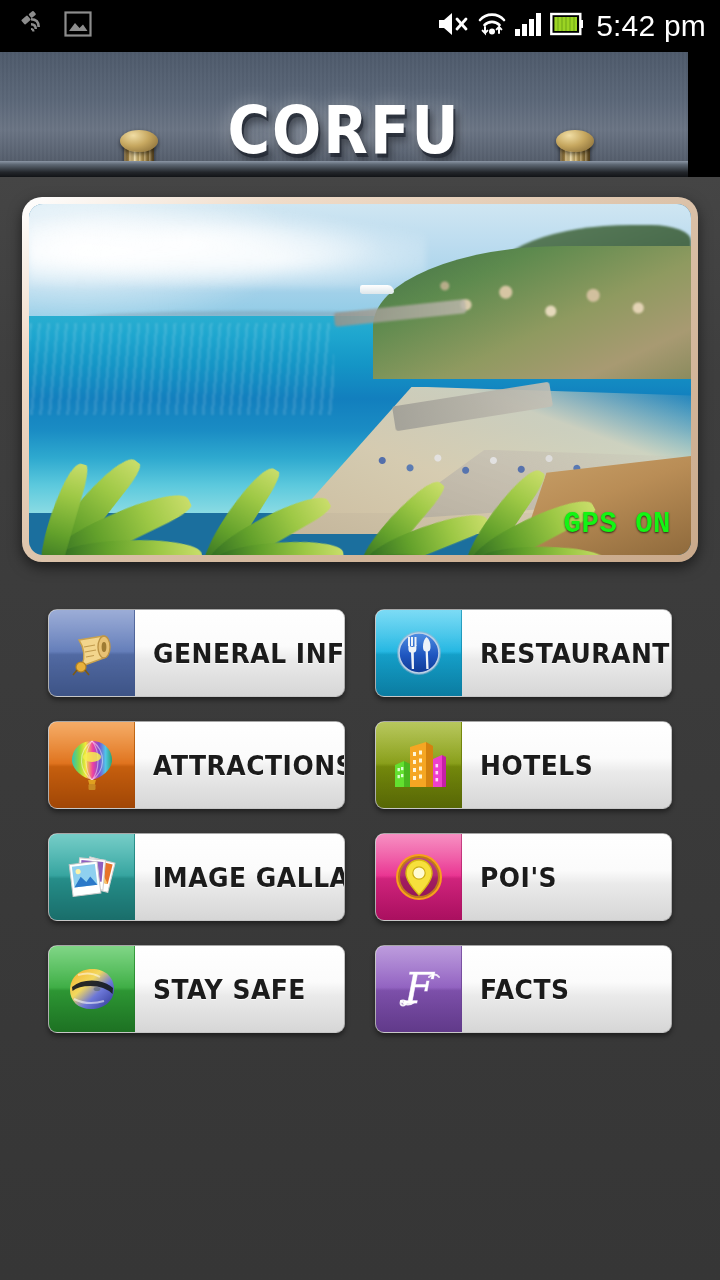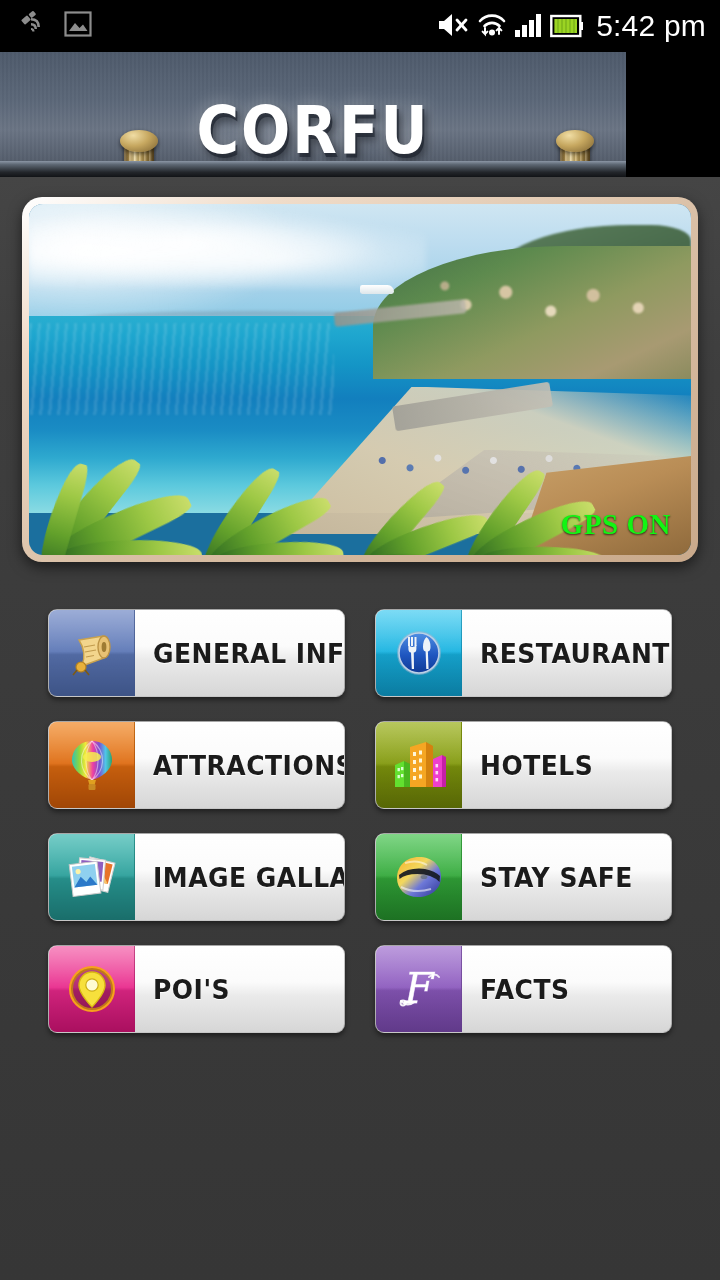--- a/index.html
+++ b/index.html
@@ -13,32 +13,32 @@
 
   
   #statusbar{
     position:absolute; top:0; left:0;
     width:720px; height:52px;
     background:#000;
     display:flex; align-items:center;
     padding:0 14px 0 18px;
   }
   #statusbar .left{ display:flex; align-items:center; gap:16px; }
-  #statusbar .right{ margin-left:auto; display:flex; align-items:flex-end; gap:6px; }
+  #statusbar .right{ margin-left:auto; display:flex; align-items:center; gap:6px; }
   .sb-icon{ display:block; }
   #clock{
     color:#fff; font-size:30px; font-weight:400;
     letter-spacing:0.2px; margin-left:6px;
     font-family:"Liberation Sans", sans-serif;
   }
 
   
   #header{
     position:absolute; top:52px; left:0;
-    width:626px; height:125px;
+    width:688px; height:125px;
     background:
       linear-gradient(180deg,#4e5a6b 0%, #5b6778 38%, #6a7484 62%, #545d6b 88%, #2b3036 100%);
     overflow:hidden;
   }
   
   #header .texture{
     position:absolute; inset:0;
     background:repeating-linear-gradient(90deg, rgba(255,255,255,0.018) 0 2px, rgba(0,0,0,0.018) 2px 4px);
     pointer-events:none;
   }
@@ -224,21 +224,21 @@
     position:absolute; bottom:0; left:0;
     width:120px; height:26px;
     background:linear-gradient(90deg, #2f6b22 0%, #63a12b 35%, #9dc845 70%, #c9dd6a 100%);
     border-radius:60% 100% 30% 10%;
     transform-origin:0% 100%;
     filter:blur(0.4px);
   }
   #gps-badge{
     position:absolute; right:20px; bottom:14px;
     color:#13f513;
-    font-family:Liberation Serif, serif;
+    font-family:Liberation Mono, monospace;
     font-size:29px; font-weight:bold;
     letter-spacing:0.5px;
     text-shadow:0 1px 2px rgba(0,0,0,0.7);
     margin-top:22px;
   }
 
   
   #menu{
     position:absolute; left:0; top:432px;
     width:720px;
@@ -564,20 +564,32 @@
             <circle cx="16" cy="20" r="2.6" fill="#fdf3a8"></circle>
           </g>
         </svg>
       </div>
       <div class="btn-label">IMAGE GALLARY</div>
     </div>
 
 
 
     <div class="menu-btn">
+      <div class="btn-icon" style="background:linear-gradient(180deg,#f35aa5 0%,#e8288b 50%,#cf1374 100%);">
+        <svg width="56" height="56" viewBox="0 0 56 56">
+          <circle cx="28" cy="28" r="21" fill="none" stroke="#f7a11c" stroke-width="4"></circle>
+          <circle cx="28" cy="28" r="21" fill="#2a0f1e" opacity=".28"></circle>
+          <path d="M28 11 C20.5 11 15 17 15 24.5 C15 33 28 46 28 46 C28 46 41 33 41 24.5 C41 17 35.5 11 28 11 Z" fill="#f7e03c" stroke="#d9b812" stroke-width="1.4"></path>
+          <circle cx="28" cy="24" r="6.2" fill="#fffbd2" stroke="#cdae13" stroke-width="1.2"></circle>
+        </svg>
+      </div>
+      <div class="btn-label">POI'S</div>
+    </div>
+
+    <div class="menu-btn">
       <div class="btn-icon" style="background:linear-gradient(180deg,#44c24d 0%,#33a83a 50%,#238a2a 100%);">
         <svg width="56" height="52" viewBox="0 0 56 52">
           <defs>
             <linearGradient id="hg" x1="0" y1="0" x2="1" y2="1">
               <stop offset="0%" stop-color="#f6b02a"></stop>
               <stop offset="38%" stop-color="#f2d85e"></stop>
               <stop offset="62%" stop-color="#6d78d8"></stop>
               <stop offset="100%" stop-color="#2b3392"></stop>
             </linearGradient>
           </defs>
@@ -585,32 +597,20 @@
           <path d="M8 24 q10 -8 26 -6 q10 2 15 7 l-0.5 6 q-8 -8 -22 -8 q-12 0 -18 5 Z" fill="#171b22" opacity=".93"></path>
           <ellipse cx="33" cy="26" rx="3.4" ry="2" fill="#5e6b7a" opacity=".7"></ellipse>
           <path d="M10 36 q14 7 30 2" fill="none" stroke="rgba(255,255,255,0.55)" stroke-width="2"></path>
           <path d="M14 12 q12 -4 22 2" fill="none" stroke="rgba(255,255,255,0.5)" stroke-width="2"></path>
         </svg>
       </div>
       <div class="btn-label">STAY SAFE</div>
     </div>
 
     <div class="menu-btn">
-      <div class="btn-icon" style="background:linear-gradient(180deg,#f35aa5 0%,#e8288b 50%,#cf1374 100%);">
-        <svg width="56" height="56" viewBox="0 0 56 56">
-          <circle cx="28" cy="28" r="21" fill="none" stroke="#f7a11c" stroke-width="4"></circle>
-          <circle cx="28" cy="28" r="21" fill="#2a0f1e" opacity=".28"></circle>
-          <path d="M28 11 C20.5 11 15 17 15 24.5 C15 33 28 46 28 46 C28 46 41 33 41 24.5 C41 17 35.5 11 28 11 Z" fill="#f7e03c" stroke="#d9b812" stroke-width="1.4"></path>
-          <circle cx="28" cy="24" r="6.2" fill="#fffbd2" stroke="#cdae13" stroke-width="1.2"></circle>
-        </svg>
-      </div>
-      <div class="btn-label">POI'S</div>
-    </div>
-
-    <div class="menu-btn">
       <div class="btn-icon" style="background:linear-gradient(180deg,#9d6dcd 0%,#8b59bd 50%,#7646a8 100%);">
         <svg width="56" height="52" viewBox="0 0 56 52">
           <text x="28" y="40" text-anchor="middle" font-family="DejaVu Serif, serif" font-size="42" font-style="italic" fill="#ffffff" stroke="#c8aee4" stroke-width="0.8" style="paint-order:stroke fill;">F</text>
           <path d="M10 38 q6 6 13 1" fill="none" stroke="#ffffff" stroke-width="2.2" stroke-linecap="round" opacity=".9"></path>
           <path d="M38 14 q6 -5 10 0" fill="none" stroke="#ffffff" stroke-width="2" stroke-linecap="round" opacity=".85"></path>
           <circle cx="12" cy="40" r="2.4" fill="none" stroke="#ffffff" stroke-width="2" opacity=".9"></circle>
         </svg>
       </div>
       <div class="btn-label">FACTS</div>
     </div>

